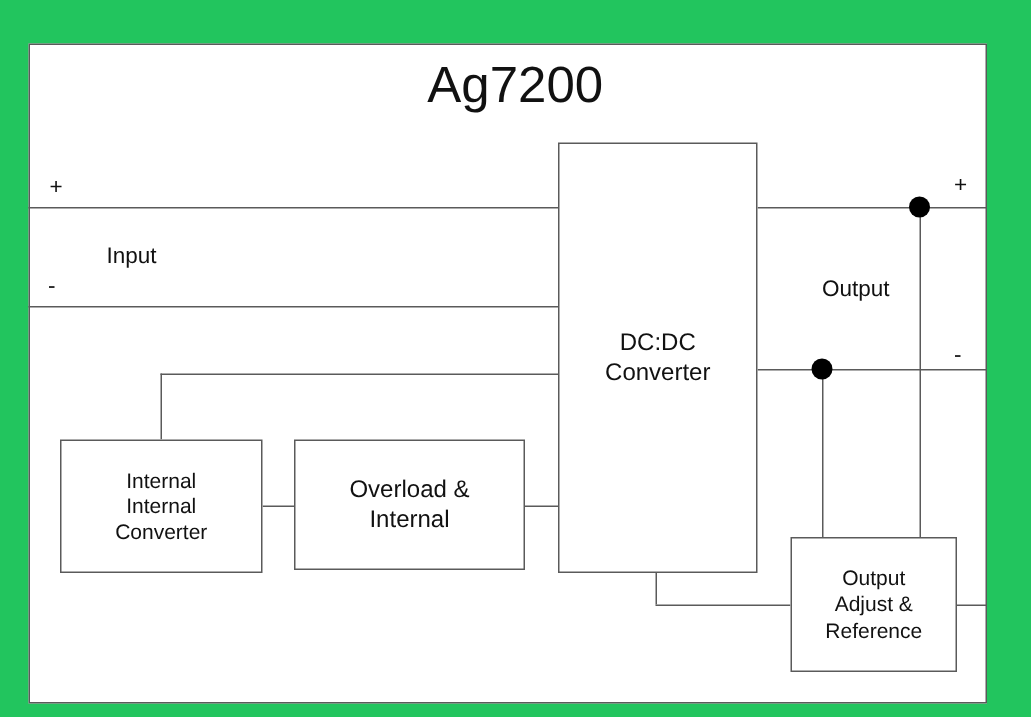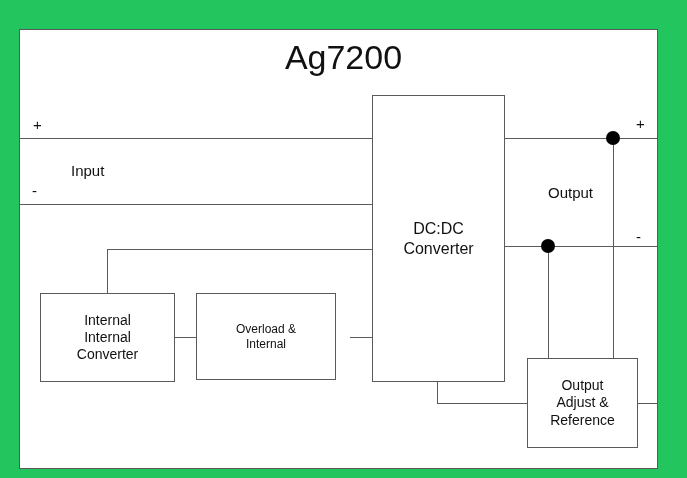--- a/index.html
+++ b/index.html
@@ -99,22 +99,22 @@
   
   #dcdc-box {
     left: 372px; top: 95px; width: 133px; height: 287px;
     font-size: 16px;
   }
   #ivr-box {
     left: 40px; top: 293px; width: 135px; height: 89px;
     font-size: 14px;
   }
   #otm-box {
-    left: 196px; top: 293px; width: 140px; height: 87px;
-    font-size: 12px;
+    left: 196px; top: 293px; width: 154px; height: 87px;
+    font-size: 16px;
   }
   #oaf-box {
     left: 527px; top: 358px; width: 111px; height: 90px;
     font-size: 14px;
   }
 </style>
 </head>
 <body>
 
 <div id="canvas">

